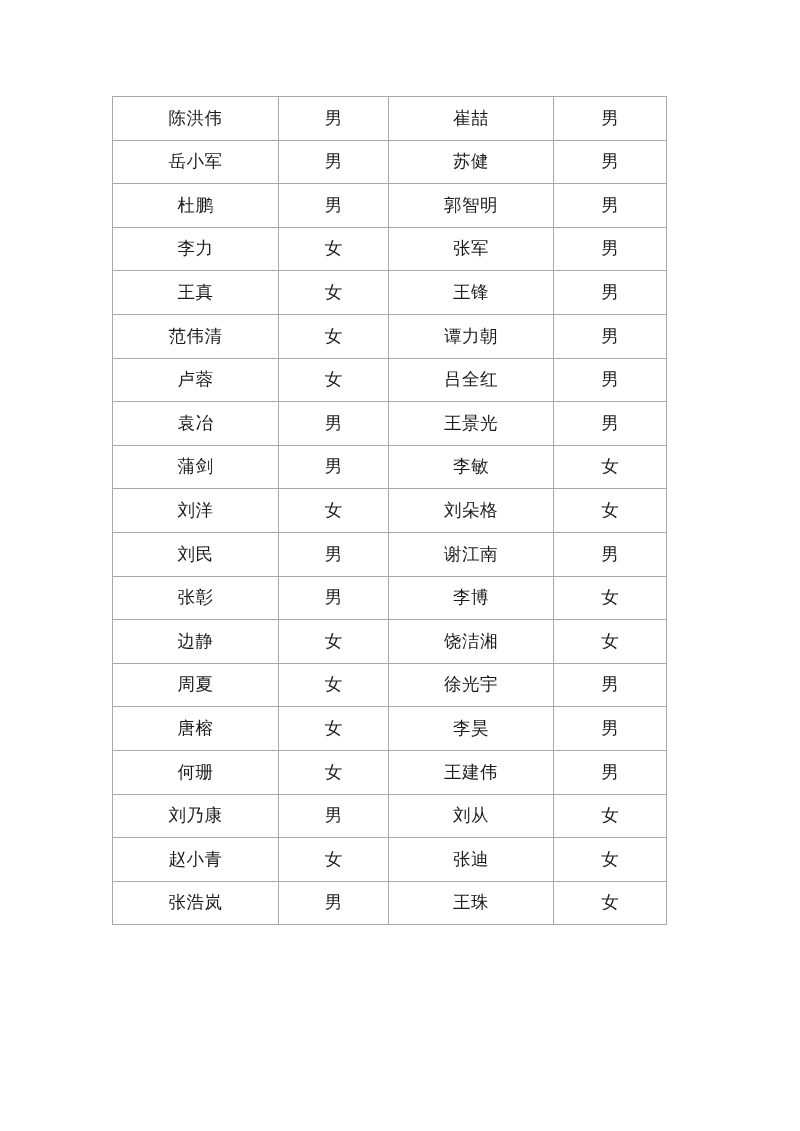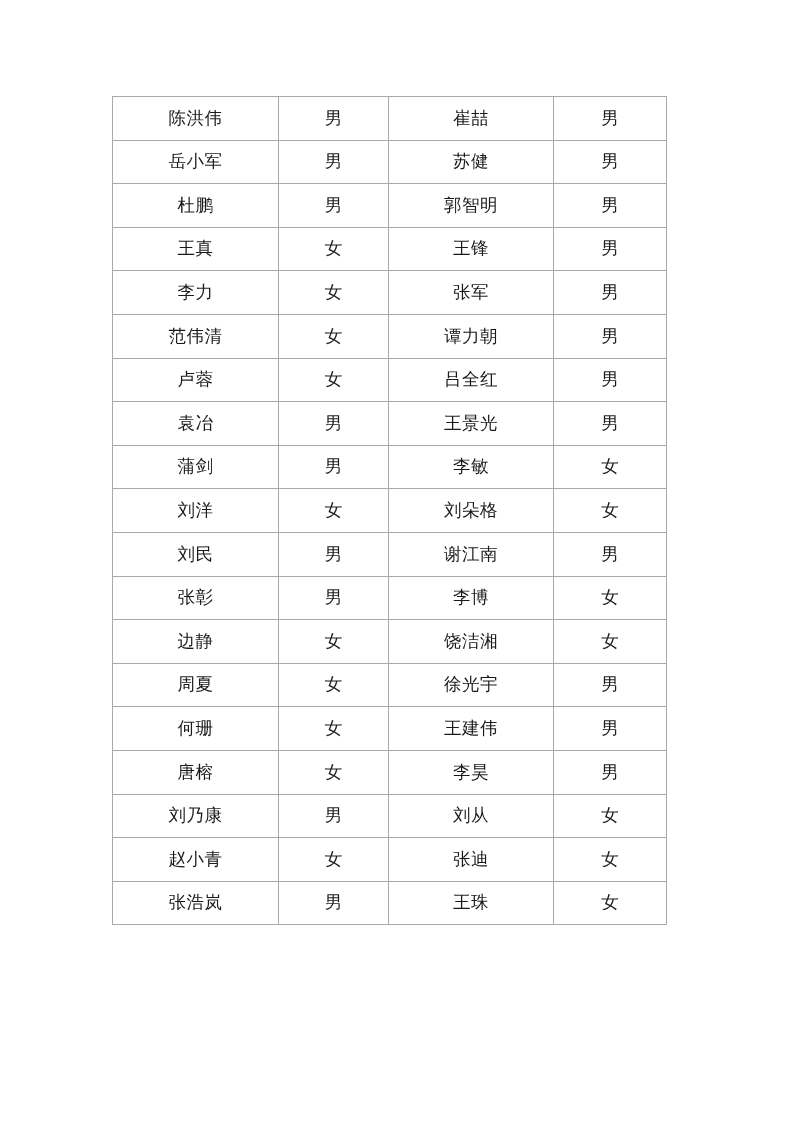--- a/index.html
+++ b/index.html
@@ -77,29 +77,29 @@
           <td>苏健</td>
           <td class="gender-cell">男</td>
         </tr>
         <tr>
           <td>杜鹏</td>
           <td class="gender-cell">男</td>
           <td>郭智明</td>
           <td class="gender-cell">男</td>
         </tr>
         <tr>
+          <td>李力</td>
+          <td class="gender-cell">女</td>
+          <td>张军</td>
+          <td class="gender-cell">男</td>
+        </tr>
+        <tr>
           <td>王真</td>
           <td class="gender-cell">女</td>
           <td>王锋</td>
-          <td class="gender-cell">男</td>
-        </tr>
-        <tr>
-          <td>李力</td>
-          <td class="gender-cell">女</td>
-          <td>张军</td>
           <td class="gender-cell">男</td>
         </tr>
         <tr>
           <td>范伟清</td>
           <td class="gender-cell">女</td>
           <td>谭力朝</td>
           <td class="gender-cell">男</td>
         </tr>
         <tr>
           <td>卢蓉</td>
@@ -143,29 +143,29 @@
           <td>饶洁湘</td>
           <td class="gender-cell">女</td>
         </tr>
         <tr>
           <td>周夏</td>
           <td class="gender-cell">女</td>
           <td>徐光宇</td>
           <td class="gender-cell">男</td>
         </tr>
         <tr>
+          <td>唐榕</td>
+          <td class="gender-cell">女</td>
+          <td>李昊</td>
+          <td class="gender-cell">男</td>
+        </tr>
+        <tr>
           <td>何珊</td>
           <td class="gender-cell">女</td>
           <td>王建伟</td>
-          <td class="gender-cell">男</td>
-        </tr>
-        <tr>
-          <td>唐榕</td>
-          <td class="gender-cell">女</td>
-          <td>李昊</td>
           <td class="gender-cell">男</td>
         </tr>
         <tr>
           <td>刘乃康</td>
           <td class="gender-cell">男</td>
           <td>刘从</td>
           <td class="gender-cell">女</td>
         </tr>
         <tr>
           <td>赵小青</td>

